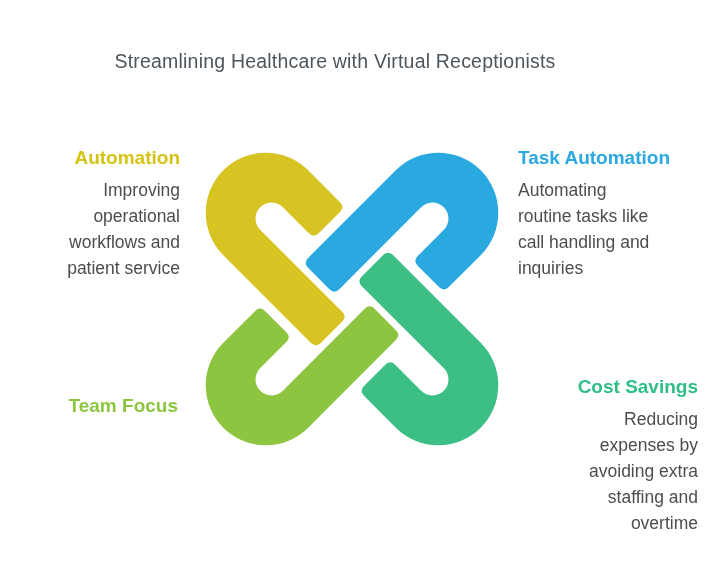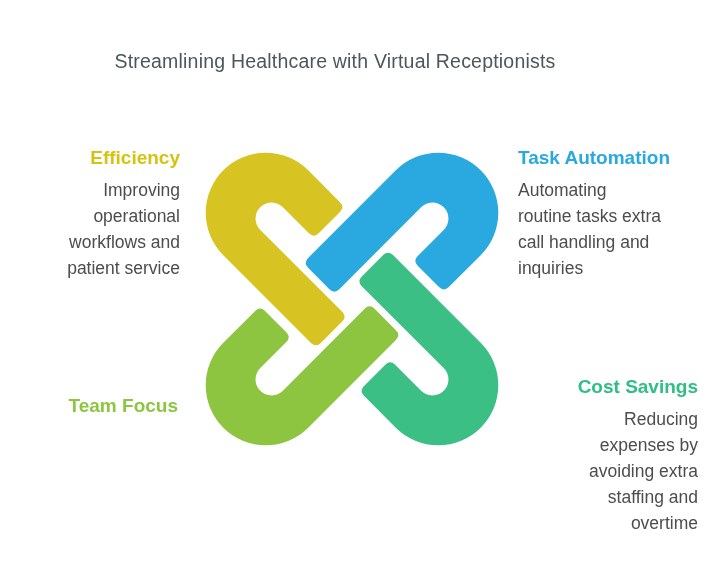--- a/index.html
+++ b/index.html
@@ -52,31 +52,31 @@
   }
 </style>
 </head>
 <body>
 
 <div class="canvas">
 
   <div class="title">Streamlining Healthcare with Virtual Receptionists</div>
 
   <div class="quad q-tl">
-    <div class="heading hd-efficiency">Efficiency</div>
+    <div class="heading hd-efficiency">Automation</div>
     <div class="body">Improving
 operational
 workflows and
 patient service</div>
   </div>
 
   <div class="quad q-tr">
     <div class="heading hd-automation">Task Automation</div>
     <div class="body">Automating
-routine tasks extra
+routine tasks like
 call handling and
 inquiries</div>
   </div>
 
   <div class="quad q-bl">
     <div class="heading hd-teamfocus">Team Focus</div>
   </div>
 
   <div class="quad q-br">
     <div class="heading hd-costsavings">Cost Savings</div>

